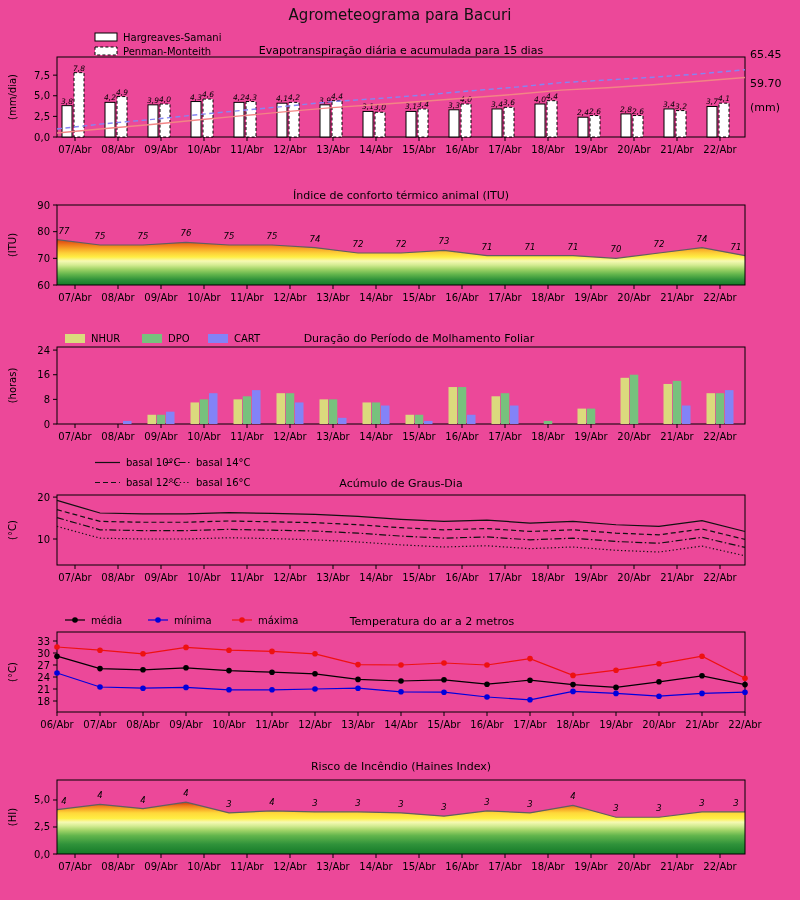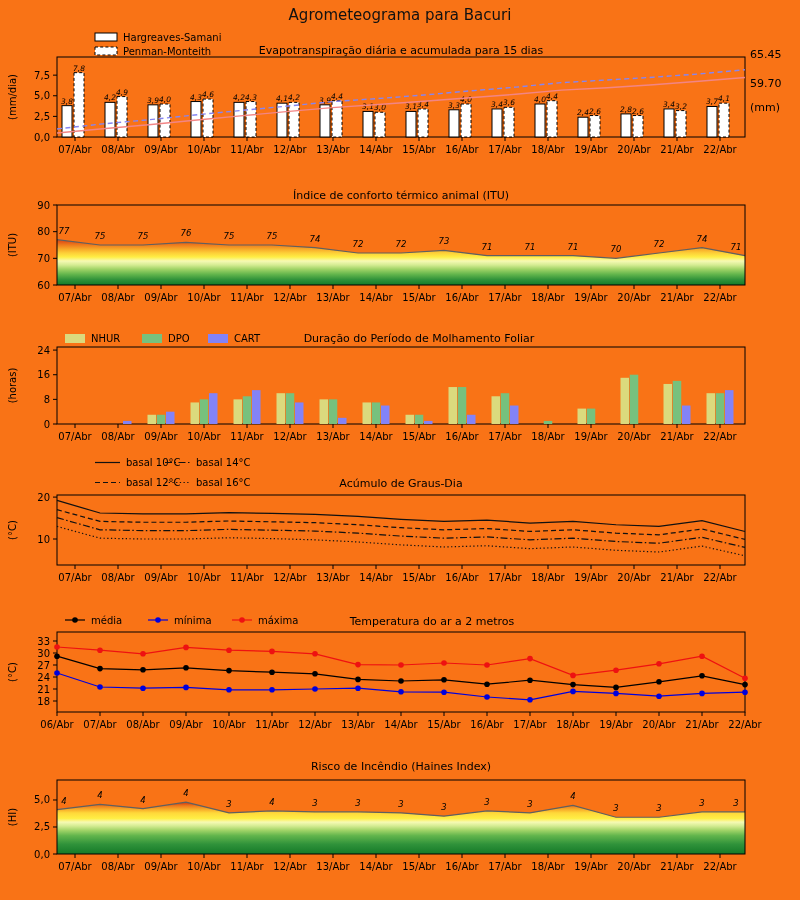--- a/index.html
+++ b/index.html
@@ -1,16 +1,16 @@
 <!DOCTYPE html>
 <html><head>
 <meta charset="utf-8">
 <style>
   html,body{margin:0;padding:0;background:#ffffff;}
-  #fig{position:relative;width:800px;height:900px;background:#f97316;overflow:hidden;}
+  #fig{position:relative;width:800px;height:900px;background:#ec4899;overflow:hidden;}
   #main-title{position:absolute;top:6px;left:0;width:800px;text-align:center;
     font:15px "DejaVu Sans", sans-serif;color:#111;}
   svg text{font-family:"DejaVu Sans", sans-serif;fill:#000;}
 </style>
 </head>
 <body>
 
 <div id="fig">
   <div id="main-title">Agrometeograma para Bacuri</div>
   <svg id="canvas" width="800" height="900" viewBox="0 0 800 900">

